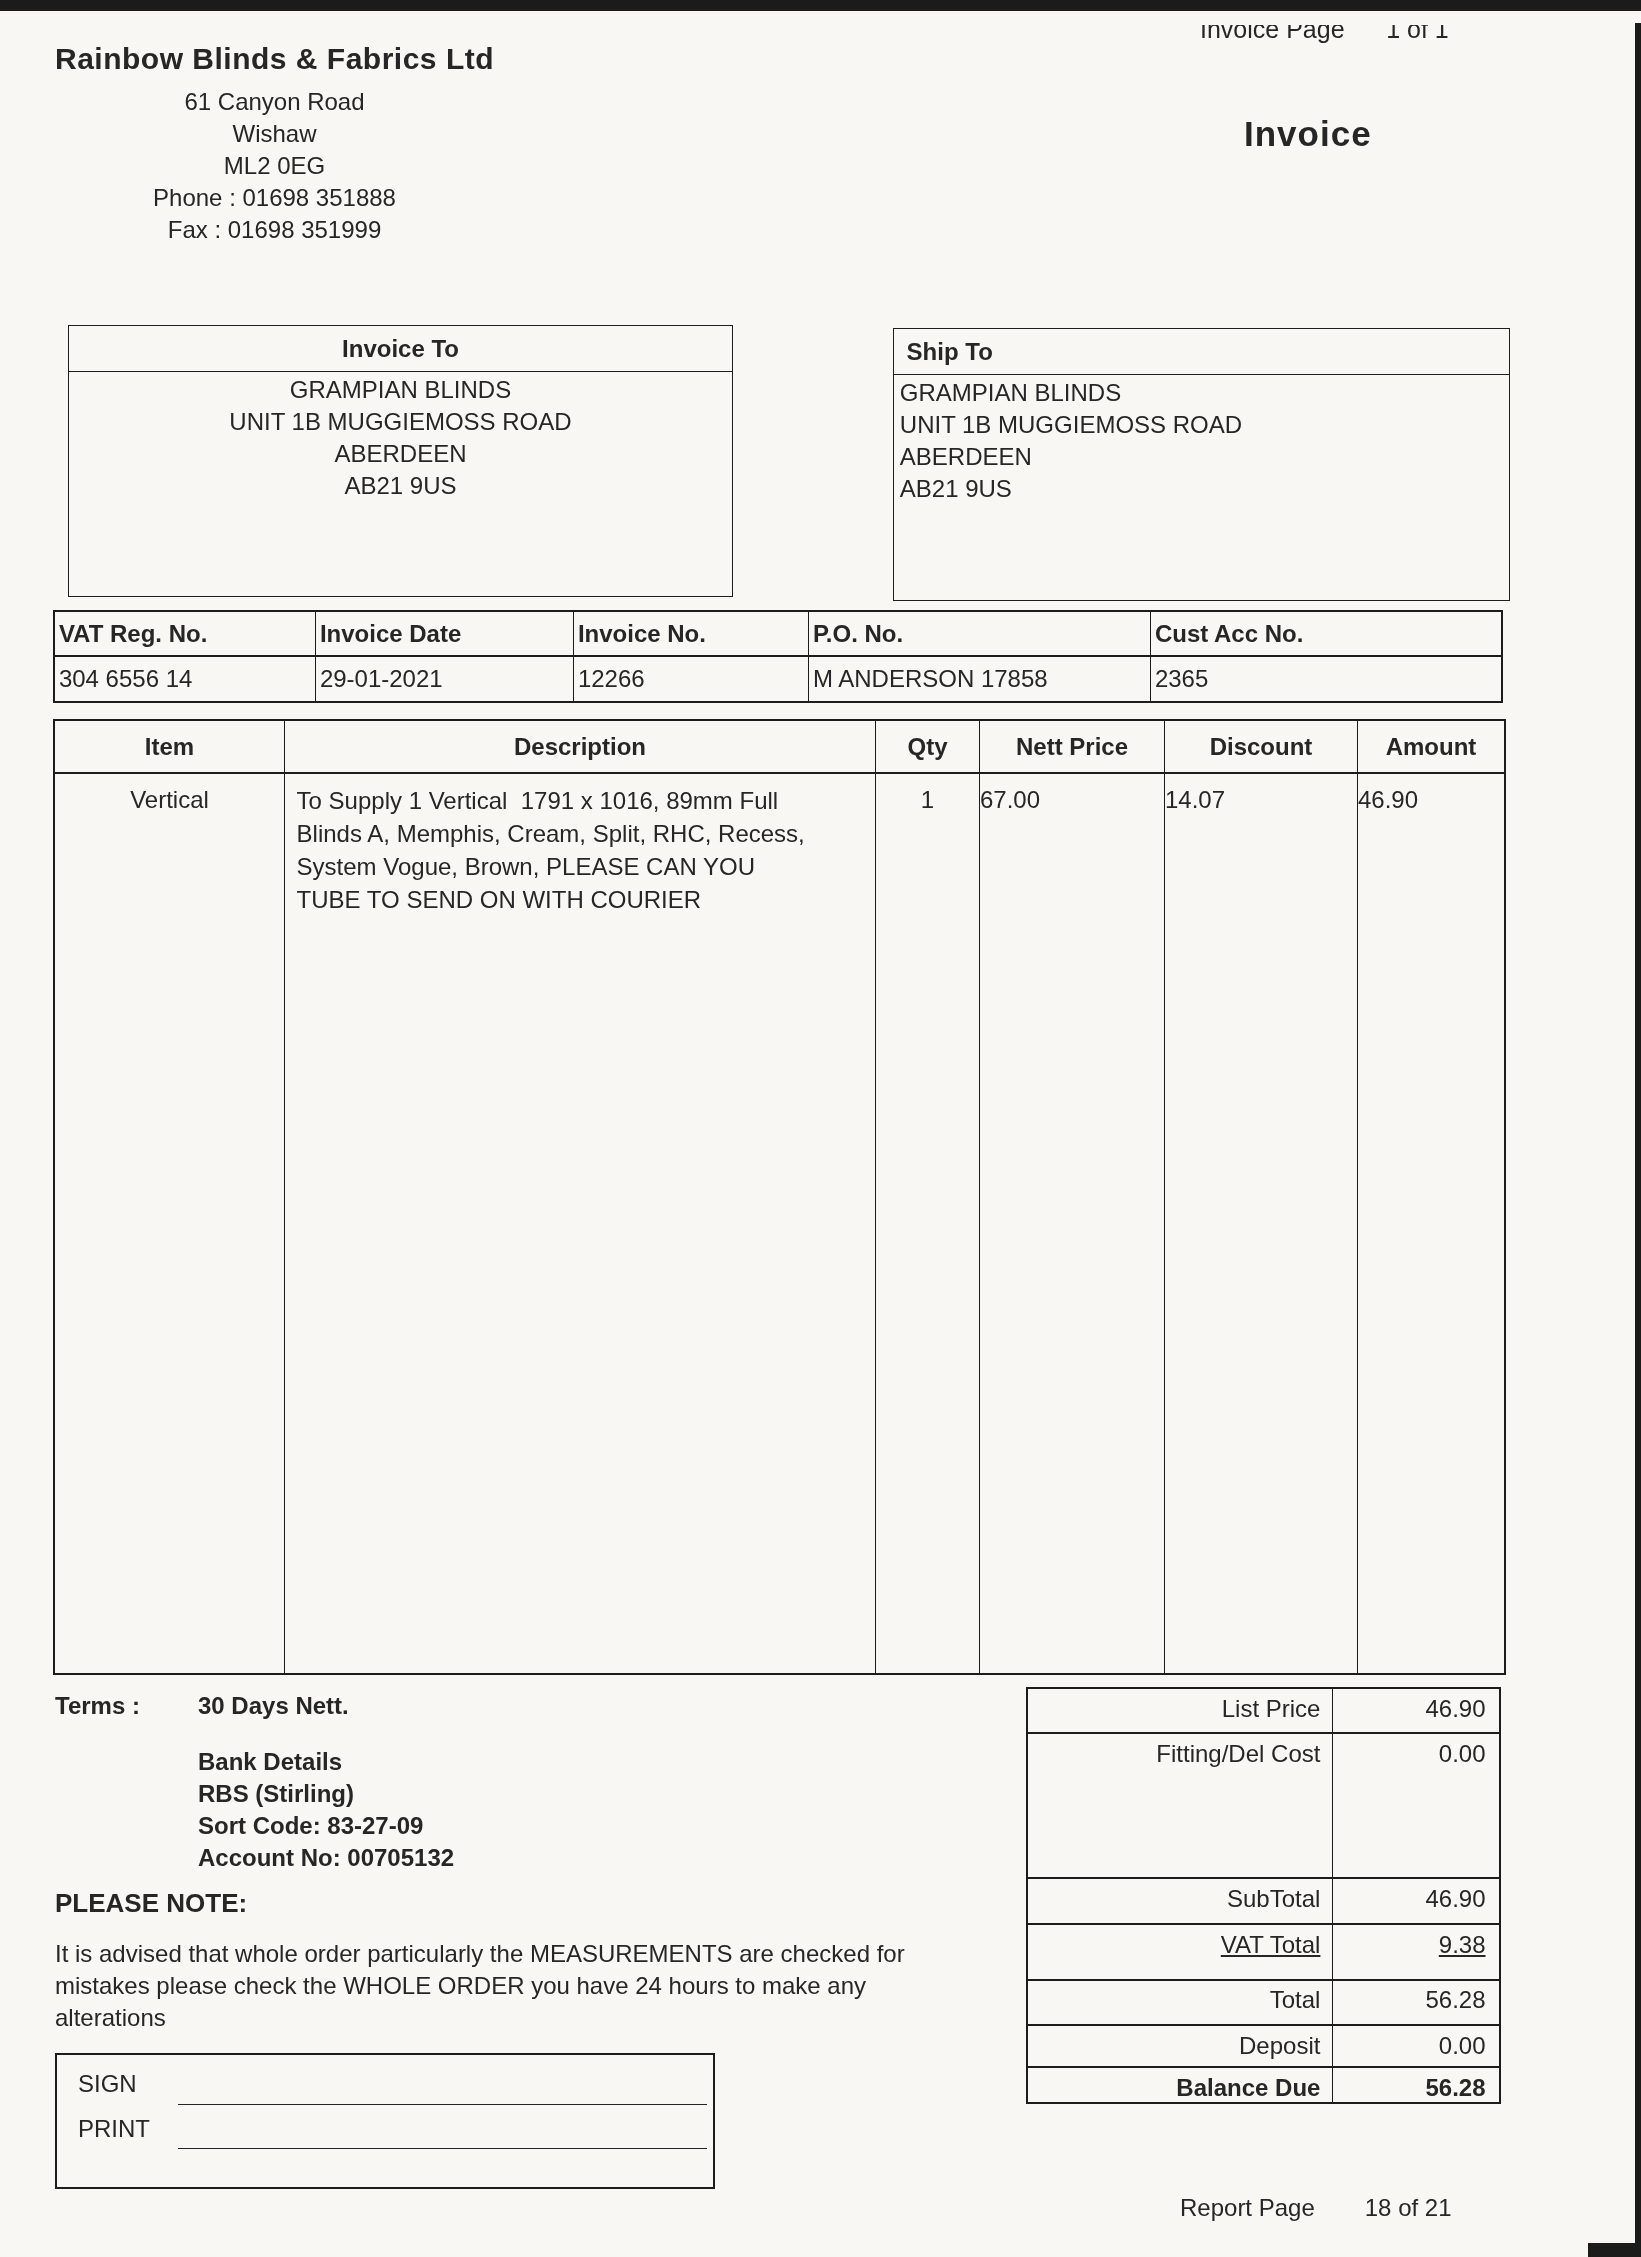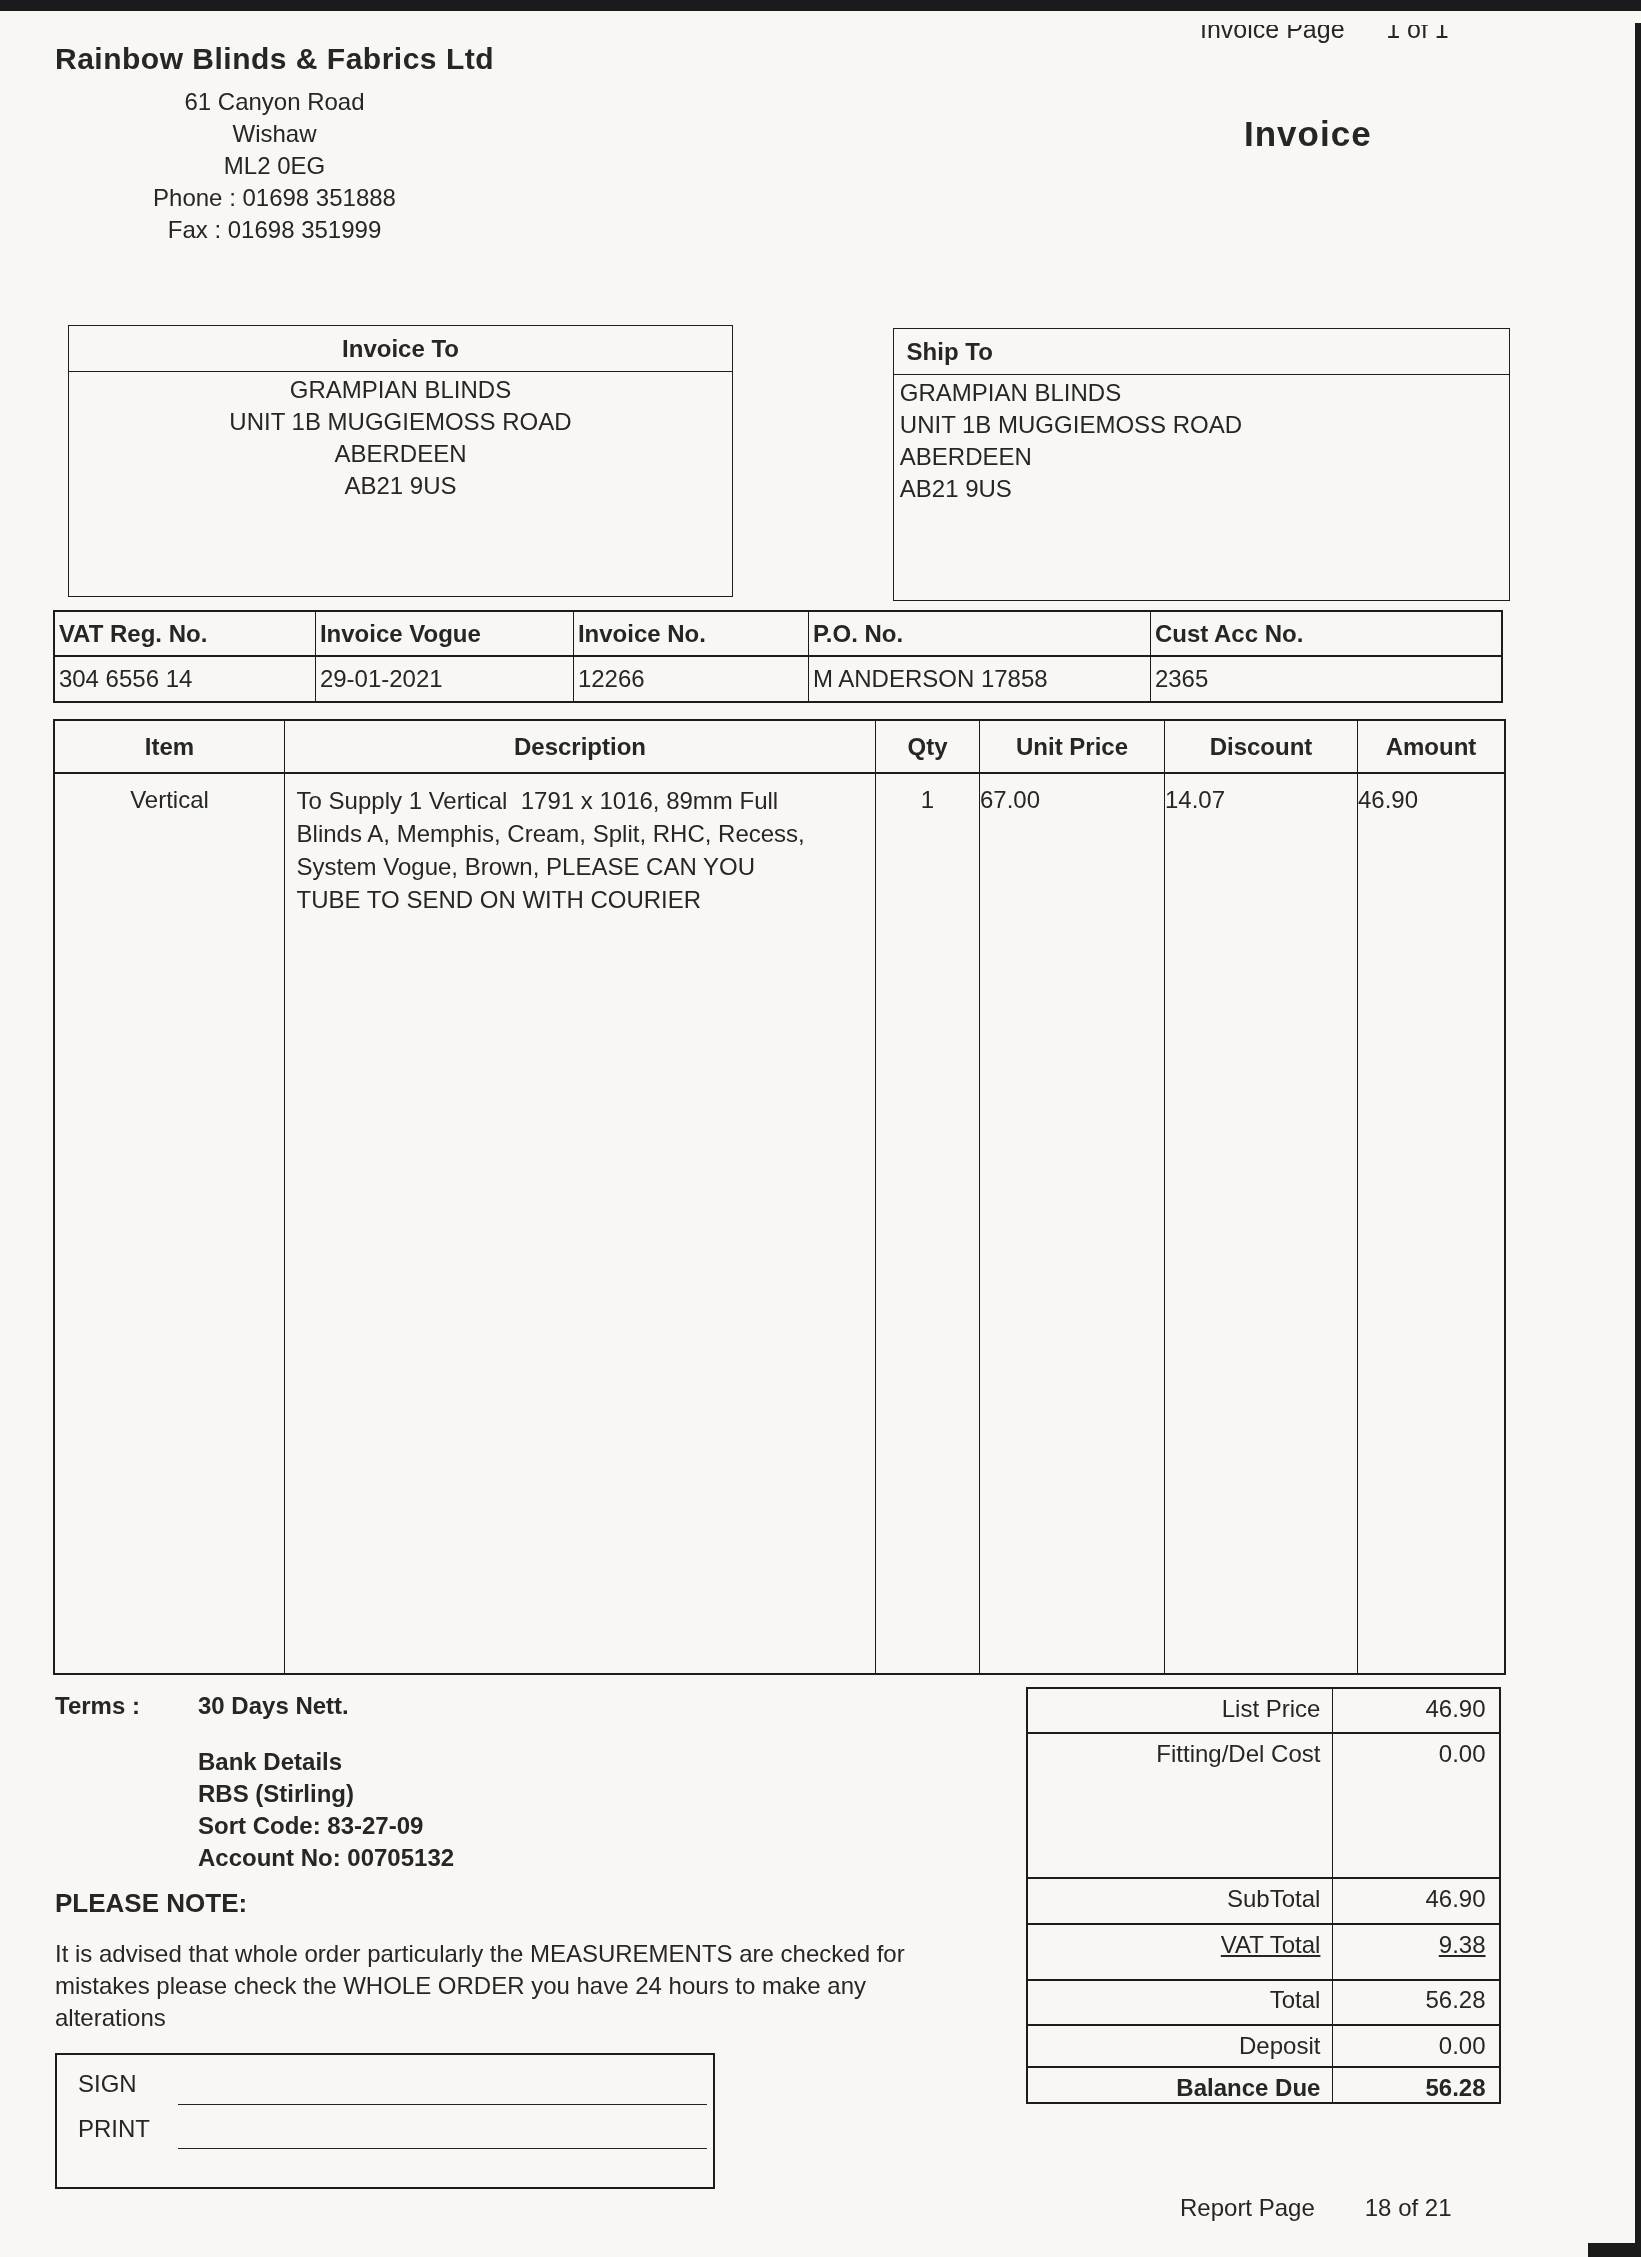--- a/index.html
+++ b/index.html
@@ -134,40 +134,40 @@
         <div class="line">GRAMPIAN BLINDS</div>
         <div class="line">UNIT 1B MUGGIEMOSS ROAD</div>
         <div class="line">ABERDEEN</div>
         <div class="line">AB21 9US</div>
       </div>
   </div>
 
   <div class="info-table">
     <div class="info-row hdr">
       <div class="info-cell">VAT Reg. No.</div>
-      <div class="info-cell">Invoice Vogue</div>
+      <div class="info-cell">Invoice Date</div>
       <div class="info-cell">Invoice No.</div>
       <div class="info-cell">P.O. No.</div>
       <div class="info-cell">Cust Acc No.</div>
     </div>
     <div class="info-row">
       <div class="info-cell">304 6556 14</div>
       <div class="info-cell">29-01-2021</div>
       <div class="info-cell">12266</div>
       <div class="info-cell">M ANDERSON 17858</div>
       <div class="info-cell">2365</div>
     </div>
   </div>
 
   <div class="items-table">
     <div class="items-grid items-header">
       <div class="cell">Item</div>
       <div class="cell">Description</div>
       <div class="cell">Qty</div>
-      <div class="cell">Unit Price</div>
+      <div class="cell">Nett Price</div>
       <div class="cell">Discount</div>
       <div class="cell">Amount</div>
     </div>
     <div class="items-grid items-body">
       <div class="cell item-name">Vertical</div>
       <div class="cell item-desc">
           <div class="line">To Supply 1 Vertical  1791 x 1016, 89mm Full</div>
           <div class="line">Blinds A, Memphis, Cream, Split, RHC, Recess,</div>
           <div class="line">System Vogue, Brown, PLEASE CAN YOU</div>
           <div class="line">TUBE TO SEND ON WITH COURIER</div>

